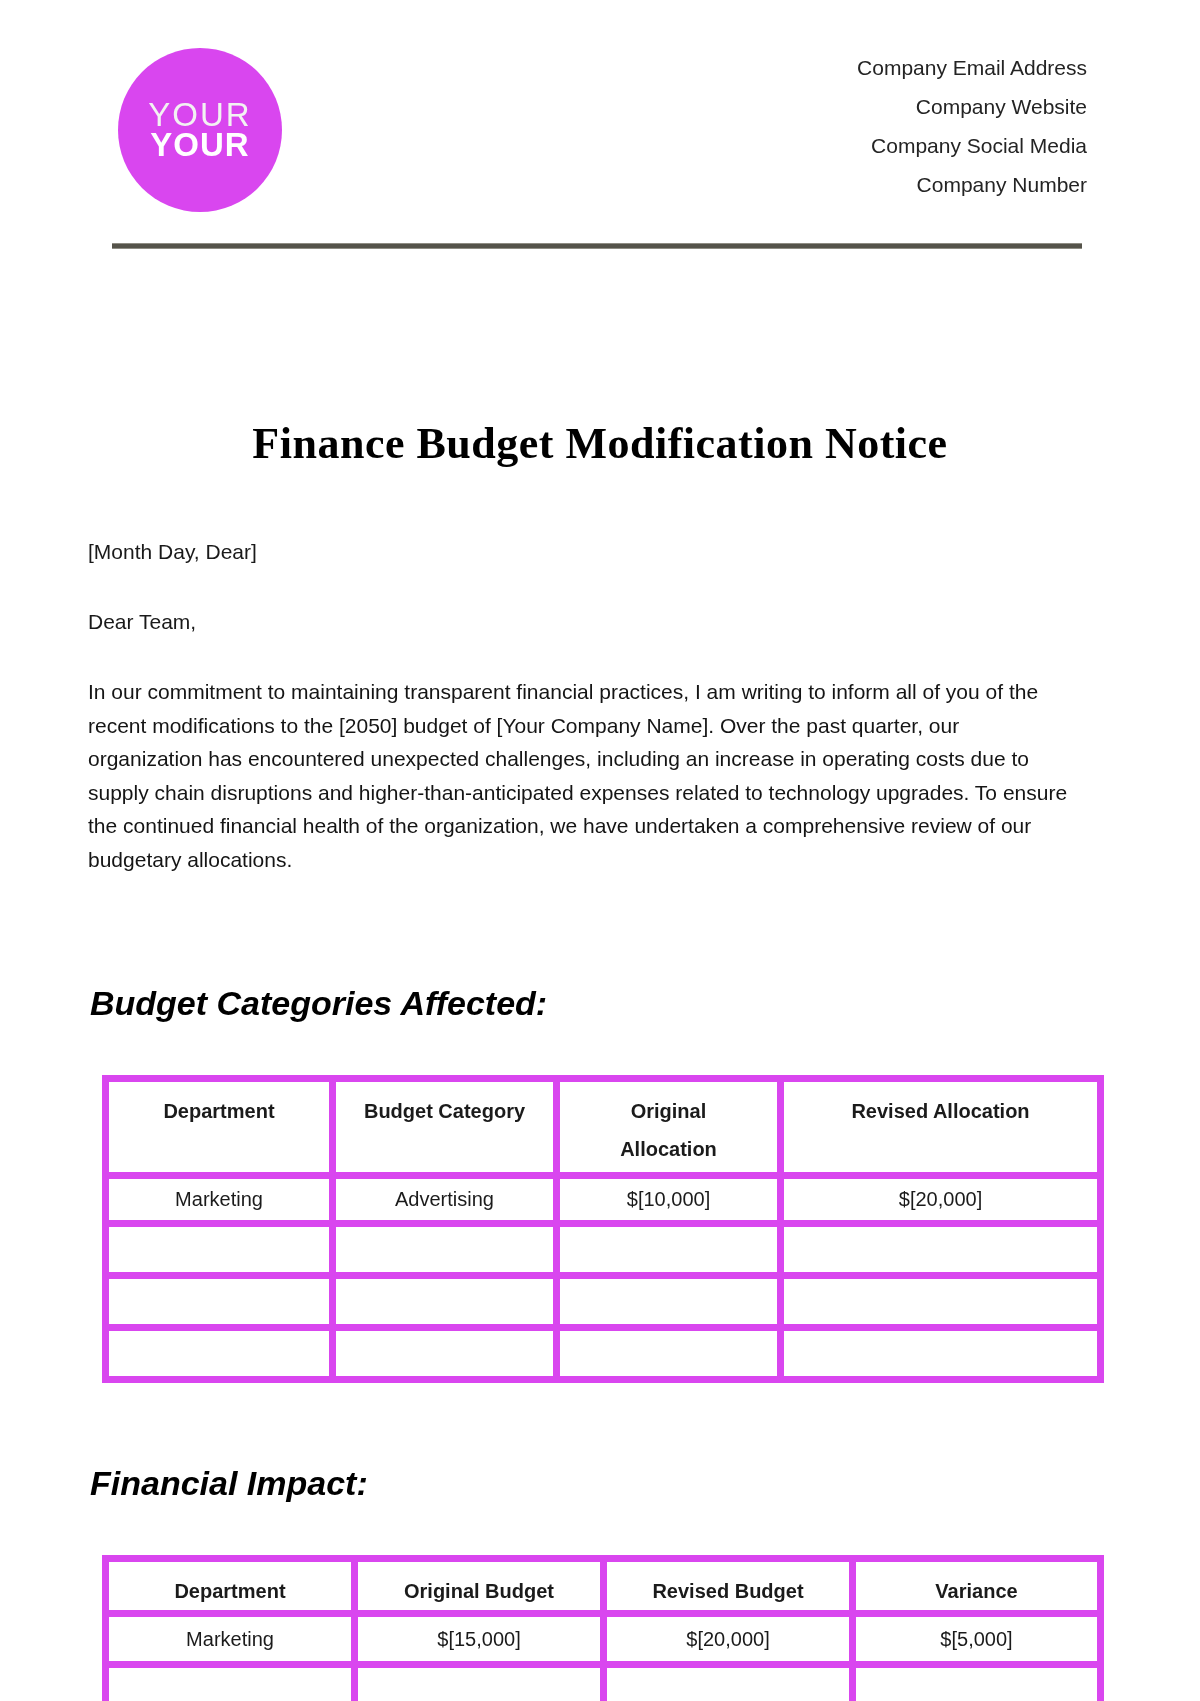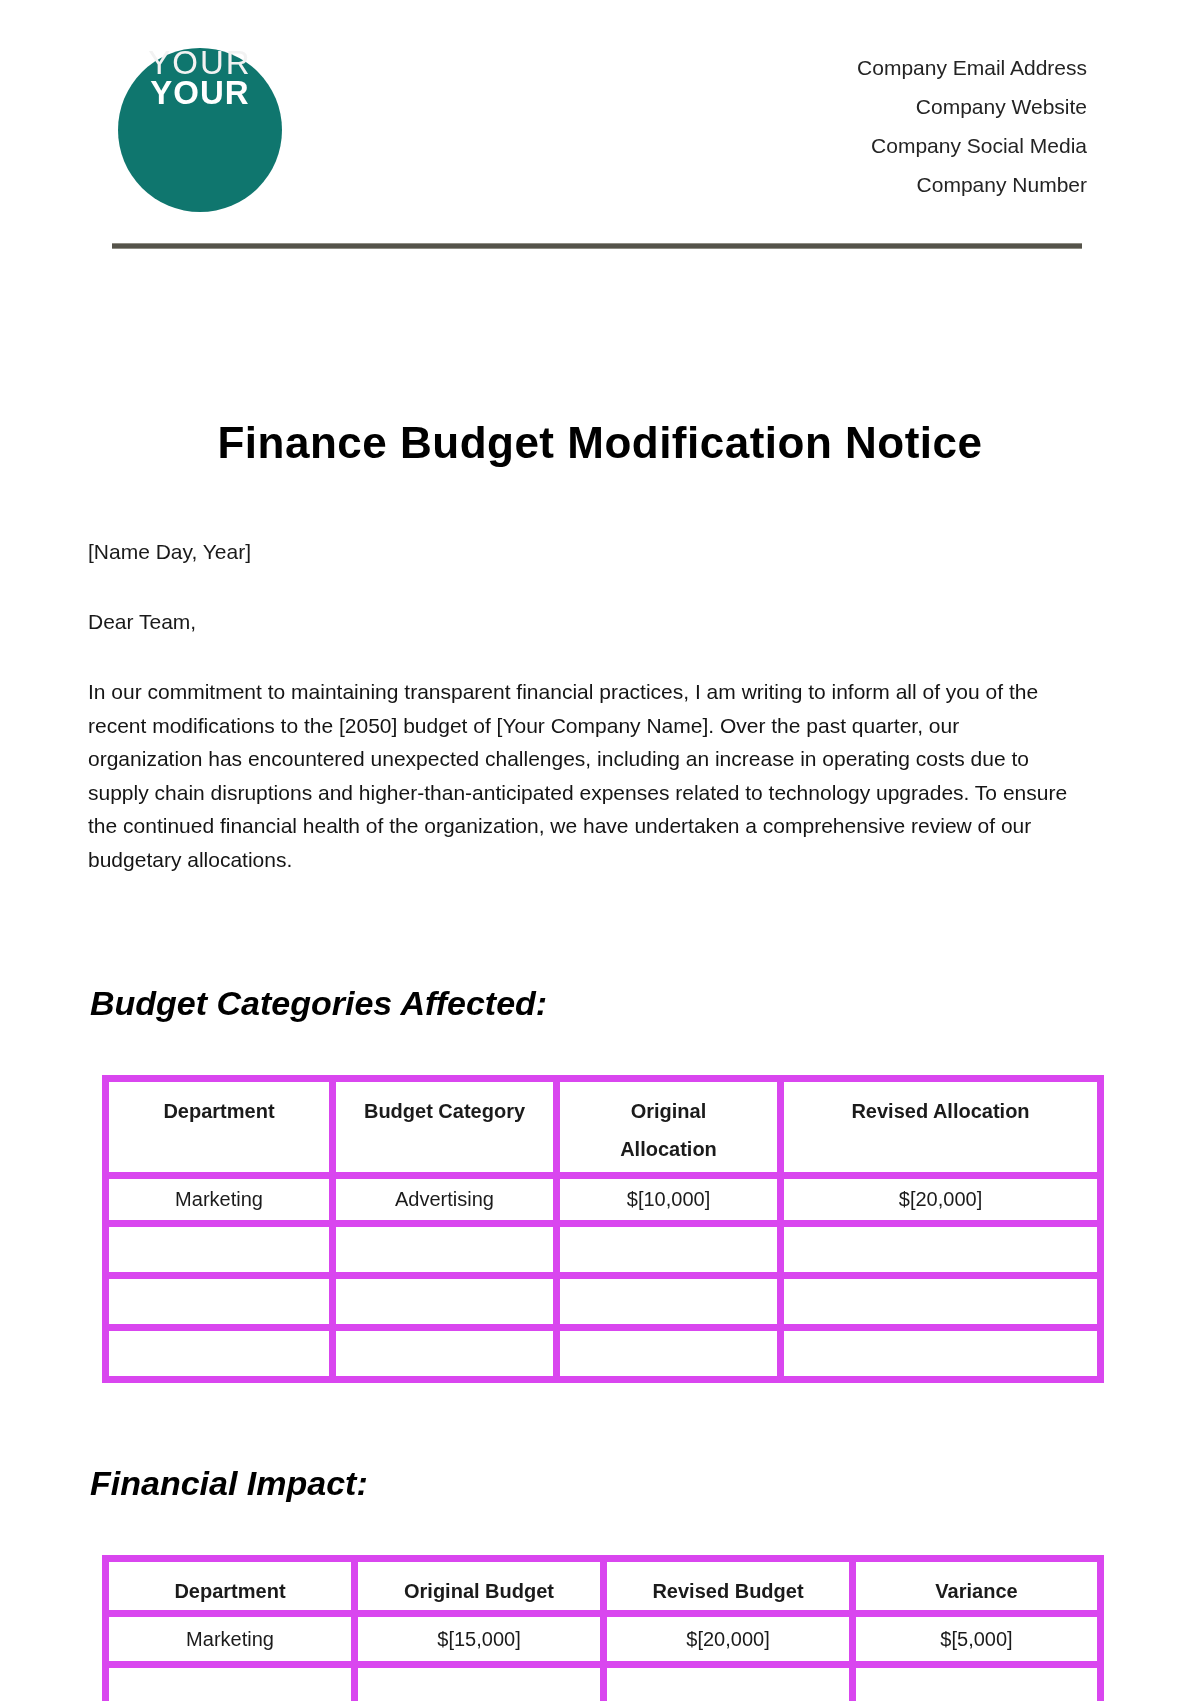--- a/index.html
+++ b/index.html
@@ -8,22 +8,22 @@
     width:1200px;height:1701px;
     background:#ffffff;
     overflow:hidden;
     font-family:"Liberation Sans", sans-serif;
     color:#1a1a1a;
   }
   
   .logo{
     position:absolute;left:118px;top:48px;
     width:164px;height:164px;border-radius:50%;
-    background:#0f766e;
-    display:flex;flex-direction:column;align-items:center;
+    background:#d946ef;
+    display:flex;flex-direction:column;align-items:center;justify-content:center;
     text-align:center;
   }
   .logo-your{
     color:#f2f2f2;font-size:33px;font-weight:400;
     letter-spacing:2px;line-height:30px;
   }
   .logo-logo{
     color:#ffffff;font-size:33px;font-weight:700;
     letter-spacing:1px;line-height:30px;
   }
@@ -39,20 +39,21 @@
     border-top:1px solid #8f8d84;
     border-bottom:1px solid #8f8d84;
     box-sizing:border-box;
   }
   
   .title{
     position:absolute;left:90px;top:418px;width:1020px;
     margin:0;text-align:center;
     font-size:44px;font-weight:700;color:#000000;
     letter-spacing:0.5px;
+    font-family:Liberation Serif, serif;
   }
   .date-line{
     position:absolute;left:88px;top:535px;
     font-size:21px;line-height:33px;
   }
   .salutation{
     position:absolute;left:88px;top:605px;
     font-size:21px;line-height:33px;
   }
   .body-para{
@@ -111,21 +112,21 @@
     <div>Company Email Address</div>
     <div>Company Website</div>
     <div>Company Social Media</div>
     <div>Company Number</div>
   </div>
 
   <div class="divider"></div>
 
   <h1 class="title">Finance Budget Modification Notice</h1>
 
-  <div class="date-line">[Name Day, Year]</div>
+  <div class="date-line">[Month Day, Dear]</div>
 
   <div class="salutation">Dear Team,</div>
 
   <p class="body-para">In our commitment to maintaining transparent financial practices, I am writing to inform all of you of the recent modifications to the [2050] budget of [Your Company Name]. Over the past quarter, our organization has encountered unexpected challenges, including an increase in operating costs due to supply chain disruptions and higher-than-anticipated expenses related to technology upgrades. To ensure the continued financial health of the organization, we have undertaken a comprehensive review of our budgetary allocations.</p>
 
   <h2 class="section-heading h-budget">Budget Categories Affected:</h2>
 
   <table class="tbl tbl-budget">
     <colgroup>
       <col style="width:227px">

